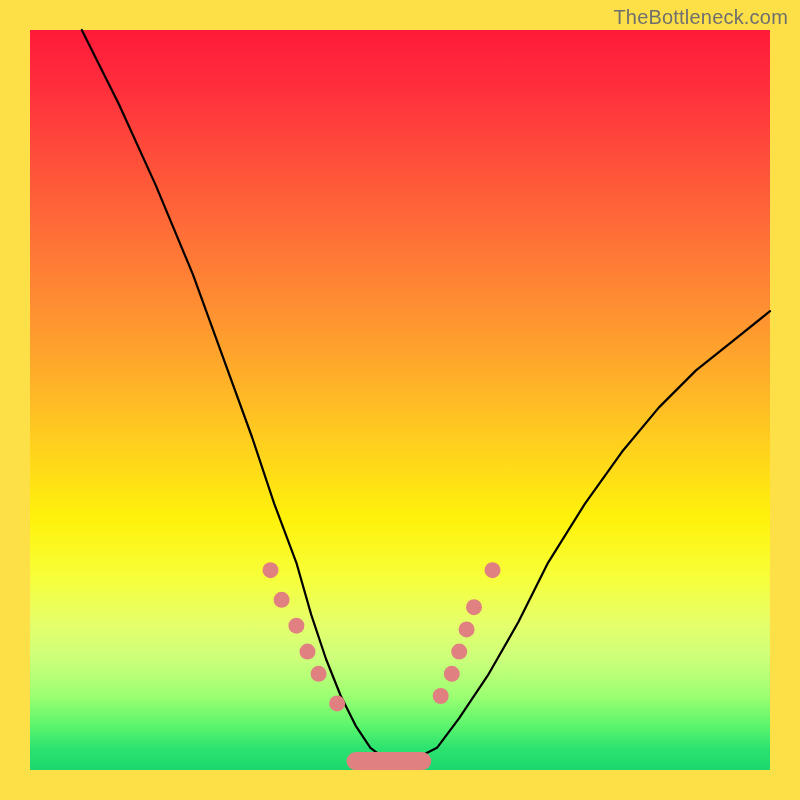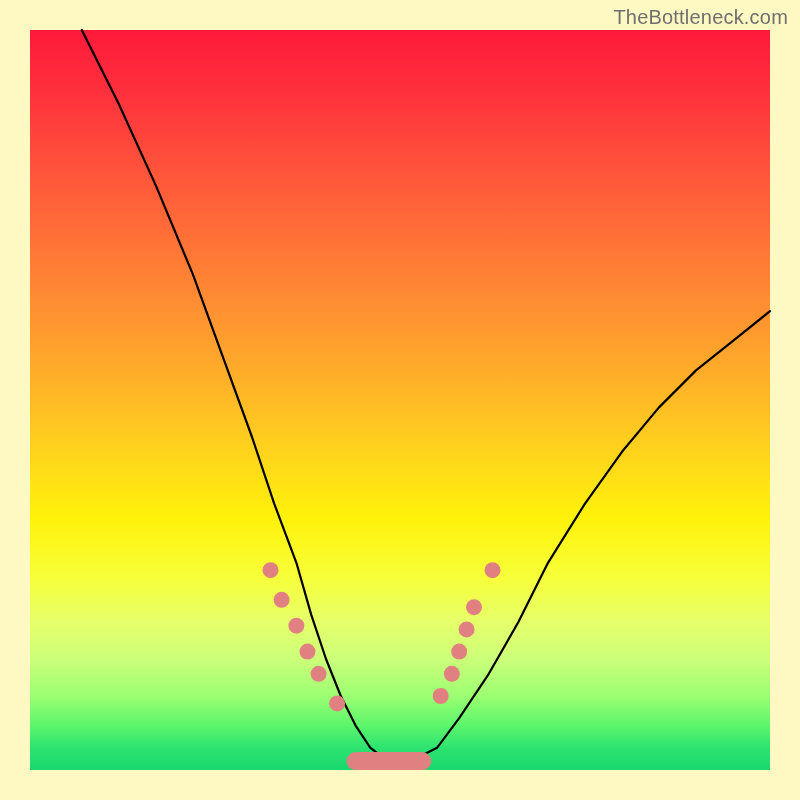--- a/index.html
+++ b/index.html
@@ -8,21 +8,21 @@
     width: 800px;
     height: 800px;
     background: #000;
     overflow: hidden;
     font-family: Arial, Helvetica, sans-serif;
   }
   .frame {
     position: relative;
     width: 800px;
     height: 800px;
-    background: #fef9c3;
+    background: #fde047;
   }
   .plot-area {
     position: absolute;
     left: 30px;
     top: 30px;
     width: 740px;
     height: 740px;
     
     background: linear-gradient(to bottom,
       #ff1a3a 0%,

